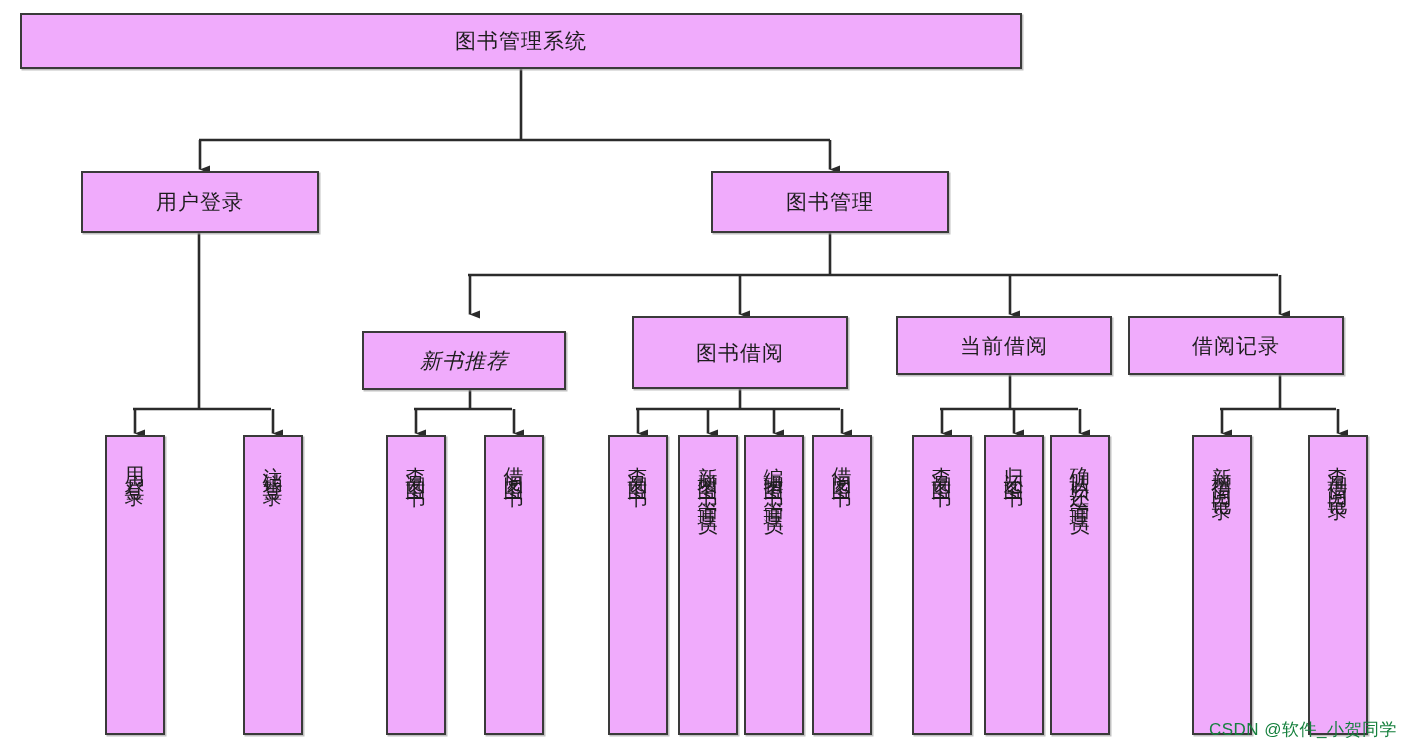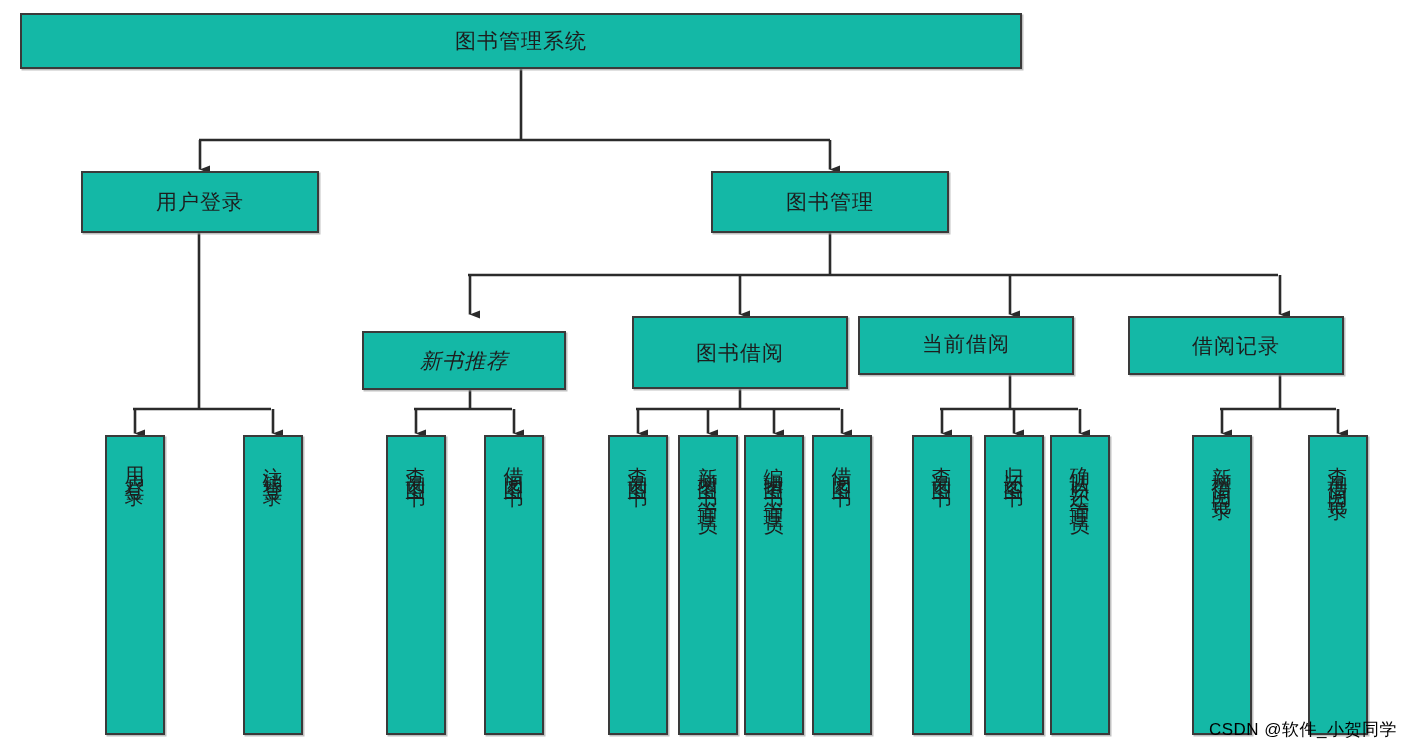--- a/index.html
+++ b/index.html
@@ -21,21 +21,21 @@
     position: absolute;
     left: 0;
     top: 0;
     width: 1405px;
     height: 747px;
     pointer-events: none;
   }
   .node {
     position: absolute;
     box-sizing: border-box;
-    background: #14b8a6;
+    background: #f0abfc;
     border: 2.4px solid #3a3a3a;
     box-shadow: 1.5px 1.5px 0 0 rgba(160,160,160,0.65);
     display: flex;
     align-items: center;
     justify-content: center;
     color: #1d1d1d;
   }
   .node.horiz {
     font-size: 21px;
     letter-spacing: 1px;
@@ -52,21 +52,21 @@
     text-orientation: upright;
     letter-spacing: 7px;
     white-space: nowrap;
     line-height: 1;
   }
   .watermark {
     position: absolute;
     right: 8px;
     bottom: 6px;
     font-size: 17px;
-    color: #000000;
+    color: #15803d;
     letter-spacing: 0.5px;
     white-space: nowrap;
     user-select: none;
   }
 </style>
 </head>
 <body>
 
 <div id="canvas">
 
@@ -122,21 +122,21 @@
       </div>
       <div class="node horiz" style="left: 711px; top: 171px; width: 238px; height: 62px; text-align: center;">
         <span>图书管理</span>
       </div>
       <div class="node horiz" style="left: 362px; top: 331px; width: 204px; height: 59px; font-style: italic;">
         <span>新书推荐</span>
       </div>
       <div class="node horiz" style="left: 632px; top: 316px; width: 216px; height: 73px;">
         <span>图书借阅</span>
       </div>
-      <div class="node horiz" style="left: 858px; top: 316px; width: 216px; height: 59px; font-family: Liberation Mono, monospace;">
+      <div class="node horiz" style="left: 896px; top: 316px; width: 216px; height: 59px;">
         <span>当前借阅</span>
       </div>
       <div class="node horiz" style="left: 1128px; top: 316px; width: 216px; height: 59px;">
         <span>借阅记录</span>
       </div>
       <div class="node vert" style="left: 105px; top: 435px; width: 60px; height: 300px;">
         <span class="vlabel">用户登录</span>
       </div>
       <div class="node vert" style="left: 243px; top: 435px; width: 60px; height: 300px;">
         <span class="vlabel">注销登录</span>

